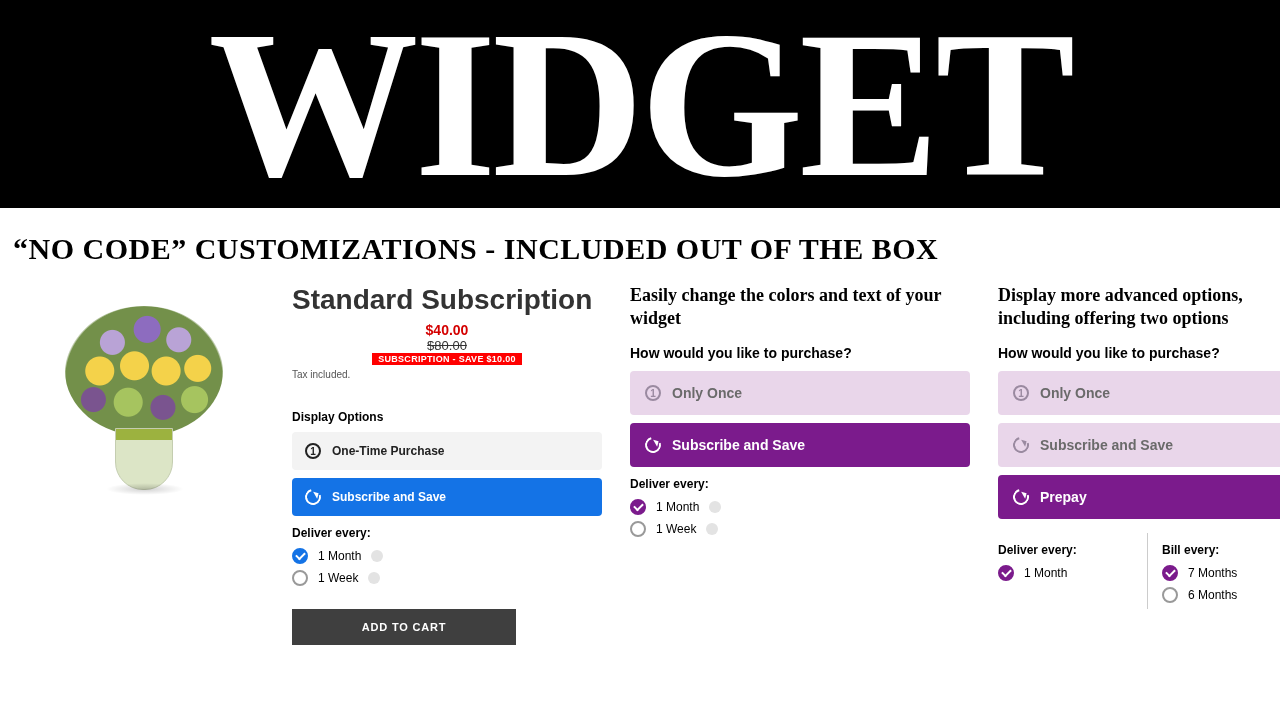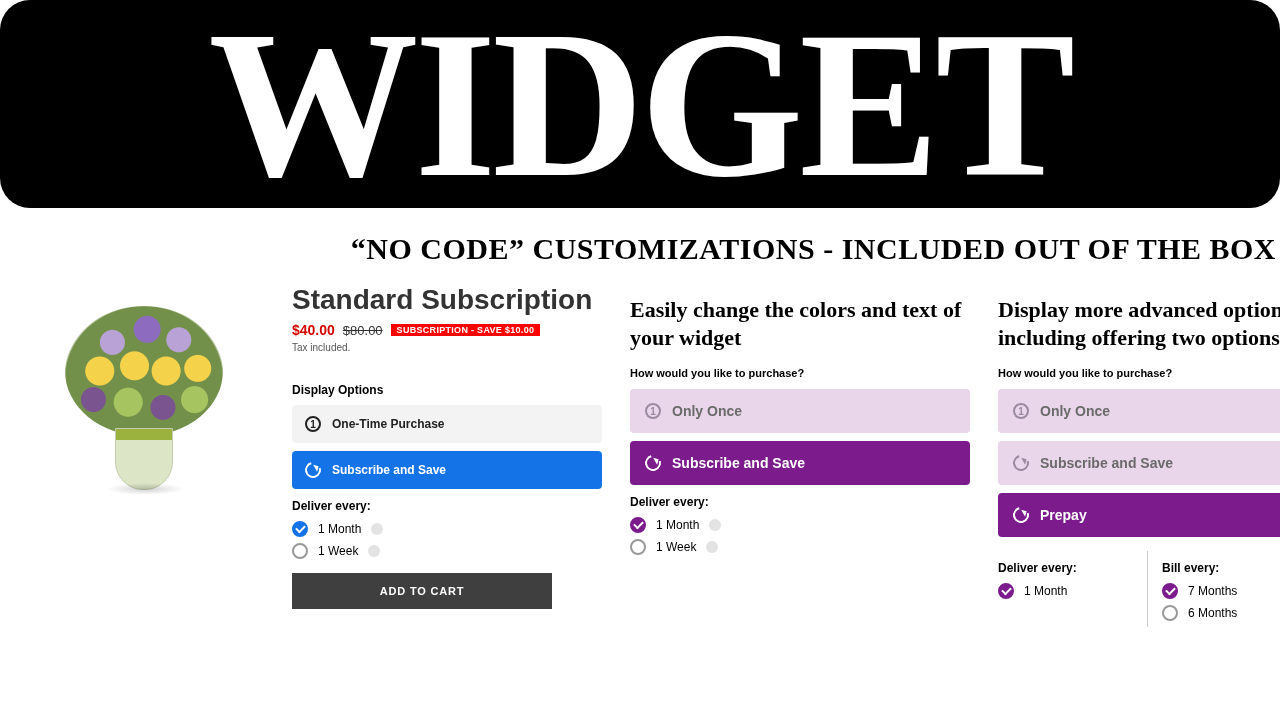--- a/index.html
+++ b/index.html
@@ -1,33 +1,33 @@
 <!DOCTYPE html>
 <html><head>
 <meta charset="utf-8">
 <style>
   * { box-sizing: border-box; margin: 0; padding: 0; }
   html, body { width: 1280px; height: 720px; font-family: Arial, Helvetica, sans-serif; background: #fff; overflow: hidden; }
   .hero {
     width: 100%; height: 208px; background: #000; color: #fff;
-    display: flex; align-items: center; justify-content: center; border-radius: 30px;
+    display: flex; align-items: center; justify-content: center;
   }
   .hero-text {
     font-family: Georgia, 'Times New Roman', serif;
     font-weight: 900;
     font-size: 210px;
     letter-spacing: -4px;
     line-height: 1;
   }
   .subhead {
     font-family: Georgia, 'Times New Roman', serif;
     font-weight: 900;
     font-size: 30px;
-    text-align: right;
-    padding: 24px 4px 18px;
+    text-align: left;
+    padding: 24px 13px 18px;
     letter-spacing: 0.5px;
   }
   .columns {
     display: grid;
     grid-template-columns: 240px 310px 340px 300px;
     gap: 28px;
     padding: 0 24px;
     align-items: start;
   }
 
@@ -49,43 +49,43 @@
       radial-gradient(circle at 82% 72%, #a6c45f 0 13px, transparent 14px),
       radial-gradient(ellipse at 50% 55%, #73904a 0 70%, transparent 72%);
   }
   .vase { position:absolute; bottom:2px; left:56px; width:58px; height:62px; border-radius:0 0 28px 28px;
     background: linear-gradient(#9cb23f 0 18%, #dce5c6 18% 100%); border:1px solid #c4cdb0; }
   .vase:before { content:""; position:absolute; bottom:-6px; left:-10px; width:78px; height:12px; border-radius:50%;
     background: radial-gradient(ellipse at center, rgba(0,0,0,.18), transparent 70%); }
 
   
   .prod-title { font-size:28px; font-weight:700; color:#333; }
-  .price-row { display:flex; align-items:center; gap:8px; margin-top:6px; }
+  .price-row { display:flex; align-items:center; gap:0; margin-top:6px;flex-direction:column; }
   .price { color:#d40000; font-weight:700; font-size:14px; }
   .compare { color:#333; text-decoration:line-through; font-size:13px; }
   .badge { background:#ff0000; color:#fff; font-size:9px; font-weight:700; padding:1px 6px; letter-spacing:.3px; }
   .tax { font-size:10px; color:#555; margin-top:4px; }
   .section-label { font-size:12px; font-weight:700; margin-top:30px; margin-bottom:8px; }
   .opt { border-radius:4px; padding:10px 12px; font-size:12px; font-weight:700; display:flex; align-items:center; gap:10px; margin-bottom:8px; }
   .opt.light-gray { background:#f3f3f3; color:#222; }
   .opt.blue { background:#1473e6; color:#fff; }
   .opt.lav { background:#e9d6ea; color:#6a6a6a; }
   .opt.purple { background:#7b1b8c; color:#fff; }
   .deliver-label { font-size:12px; font-weight:700; margin:10px 0 8px; }
   .radio-row { display:flex; align-items:center; gap:10px; font-size:12px; margin:6px 0; }
   .radio { width:16px; height:16px; border-radius:50%; border:2px solid #999; display:inline-flex; align-items:center; justify-content:center; }
   .radio.checked-blue { border-color:#1473e6; background:#1473e6; }
   .radio.checked-purple { border-color:#7b1b8c; background:#7b1b8c; }
   .radio.checked-blue:after, .radio.checked-purple:after { content:""; width:7px; height:4px; border-left:2px solid #fff; border-bottom:2px solid #fff; transform:rotate(-45deg); margin-top:-2px; }
   .tiny-q { width:12px; height:12px; border-radius:50%; background:#e3e3e3; display:inline-block; }
-  .add-cart { width:260px; background:#3f3f3f; color:#fff; font-size:11px; font-weight:700; letter-spacing:.8px; text-align:center; padding:12px 0; margin-top:14px; }
-
-  
-  .col-header { font-family: Georgia,'Times New Roman',serif; font-weight:900; font-size:22px; line-height:1.25; margin-bottom:16px;margin-top:12px; }
-  .sublabel { font-size:11px; font-weight:700; margin-bottom:10px; }
+  .add-cart { width:224px; background:#3f3f3f; color:#fff; font-size:11px; font-weight:700; letter-spacing:.8px; text-align:center; padding:12px 0; margin-top:23px; }
+
+  
+  .col-header { font-family: Georgia,'Times New Roman',serif; font-weight:900; font-size:18px; line-height:1.25; margin-bottom:16px; }
+  .sublabel { font-size:14px; font-weight:700; margin-bottom:10px; }
   .opt.wide { font-size:14px; padding:13px 14px; }
 
   
   .split { display:grid; grid-template-columns:1fr 1fr; gap:0; margin-top:14px; }
   .split .colL { border-right:1px solid #ccc; padding-right:14px; }
   .split .colR { padding-left:14px; }
 
   
   .icn { width:18px; height:18px; display:inline-flex; align-items:center; justify-content:center; flex:0 0 18px; }
   .icn-circ { width:16px; height:16px; border-radius:50%; border:2px solid currentColor; position:relative; font-size:10px; display:flex; align-items:center; justify-content:center; font-weight:700; }

